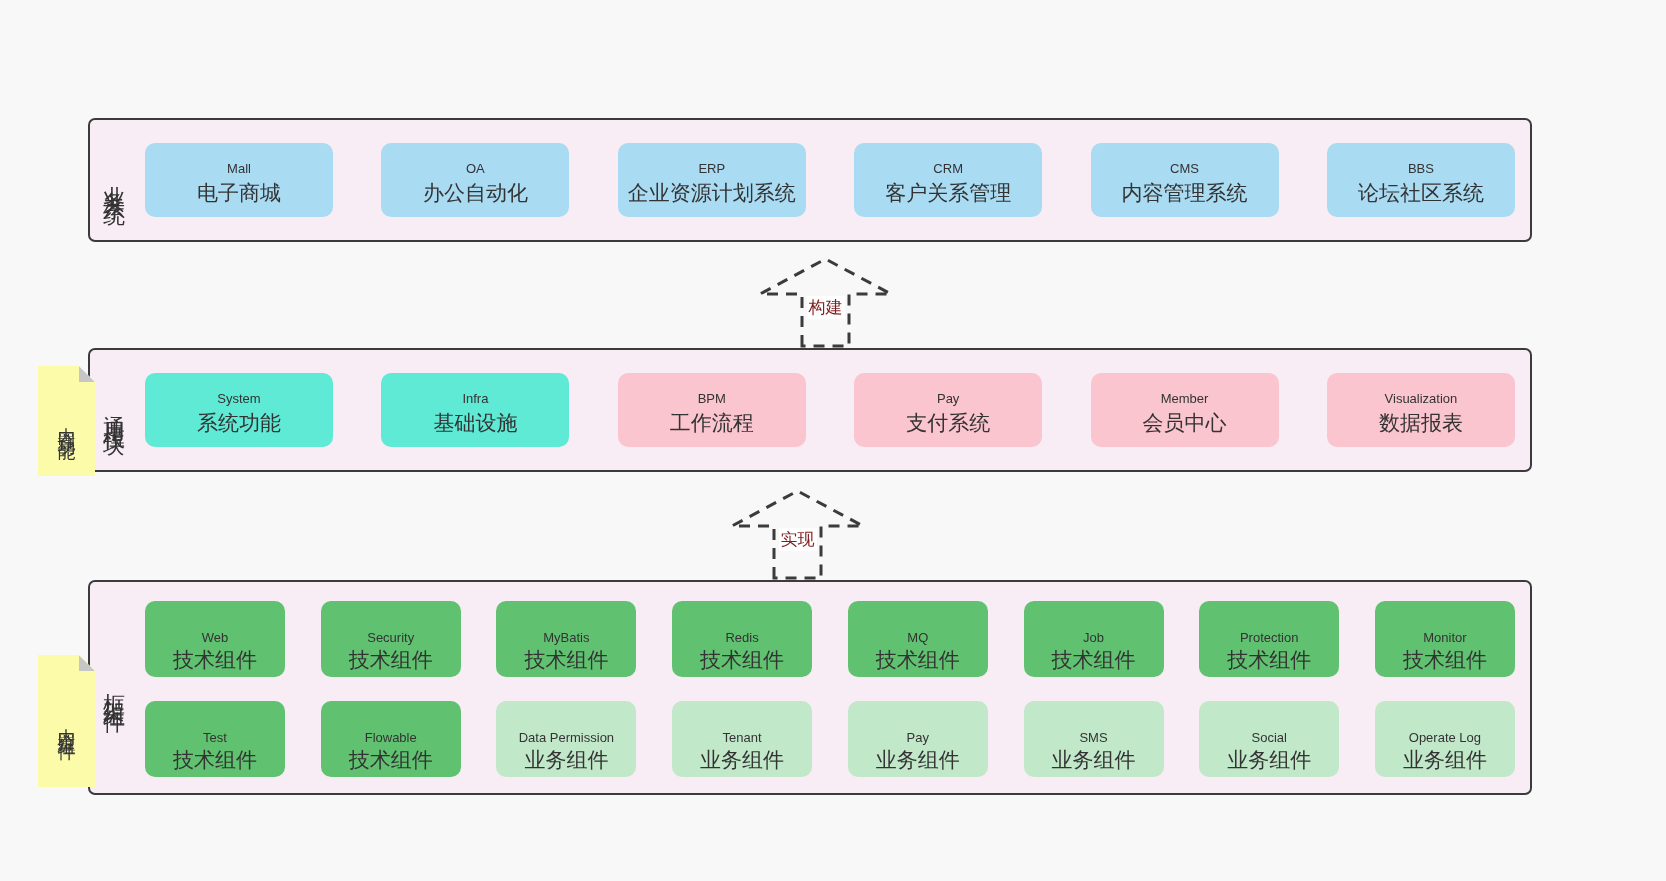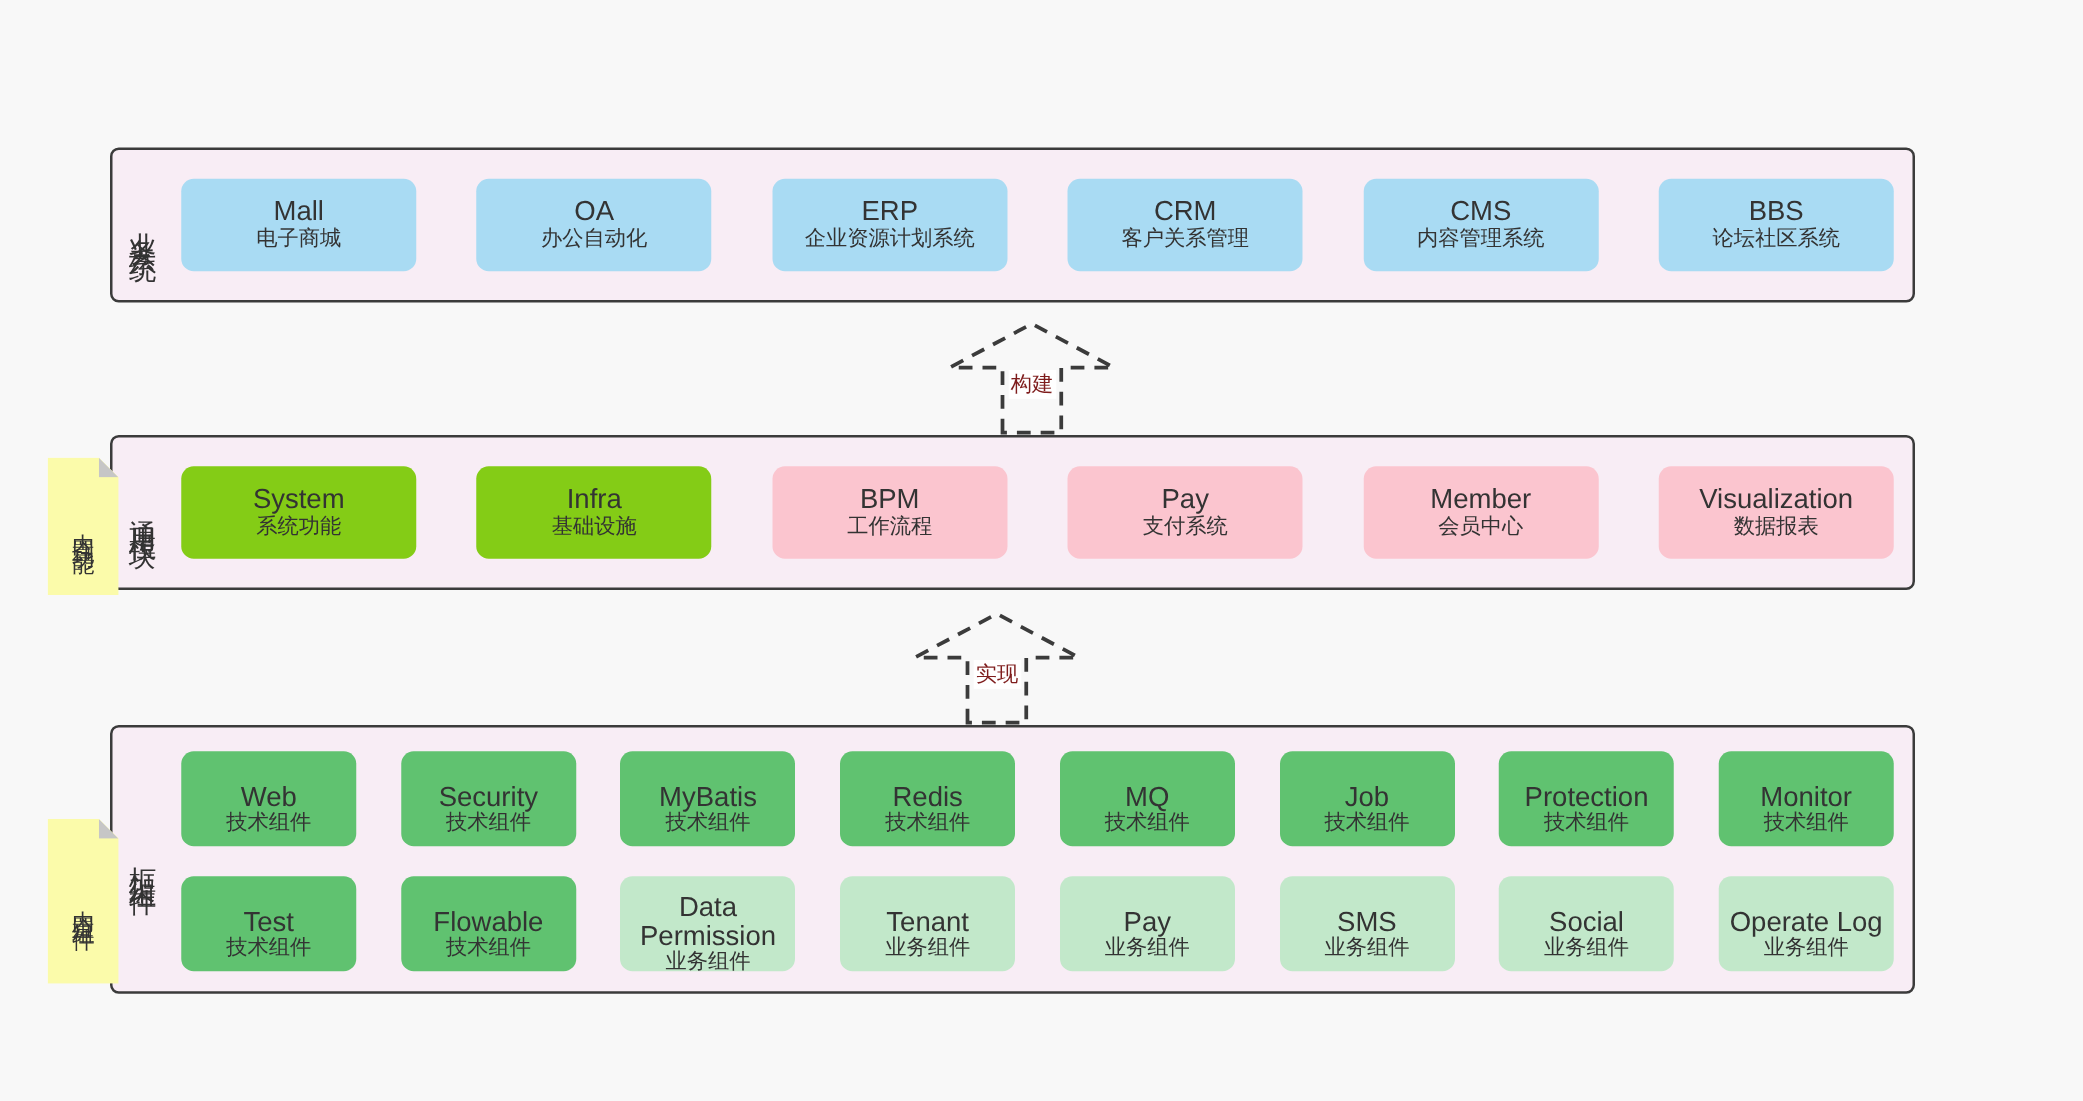--- a/index.html
+++ b/index.html
@@ -30,28 +30,28 @@
   }
   .brow.single { top:50%; transform:translateY(-50%); }
   #fw-row1 { top:19px; }
   #fw-row2 { top:119px;gap:28px; }
 
   .box {
     width:188px; height:74px; border-radius:10px;
     display:flex; flex-direction:column; align-items:center; justify-content:center;
     text-align:center; color:#333; padding:0 6px; box-sizing:border-box;
   }
-  .box .en { font-size:22px; line-height:25px; }
-  .box .zh { font-size:17px; line-height:24px;font-family:Liberation Mono, monospace; }
+  .box .en { font-size:13px; line-height:25px; }
+  .box .zh { font-size:21px; line-height:24px; }
   .box.sm { width:140px; height:76px; }
   .box.sm .en { line-height:23px;margin-top:18px; }
   .box.sm .zh { line-height:22px; }
 
   .blue   { background:#a9dbf3; }
-  .red    { background:#84cc16; }
+  .red    { background:#5eead4; }
   .pink   { background:#fbc5cf; }
   .green  { background:#60c270; }
   .lgreen { background:#c2e8ca; }
 
   .sticky {
     position:absolute; width:57px; background:#fbfbaa; z-index:5;
     clip-path:polygon(0 0, calc(100% - 16px) 0, 100% 16px, 100% 100%, 0 100%);
   }
   #sticky-modules   { left:38px; top:366px; height:110px; }
   #sticky-framework { left:38px; top:655px; height:132px; }

